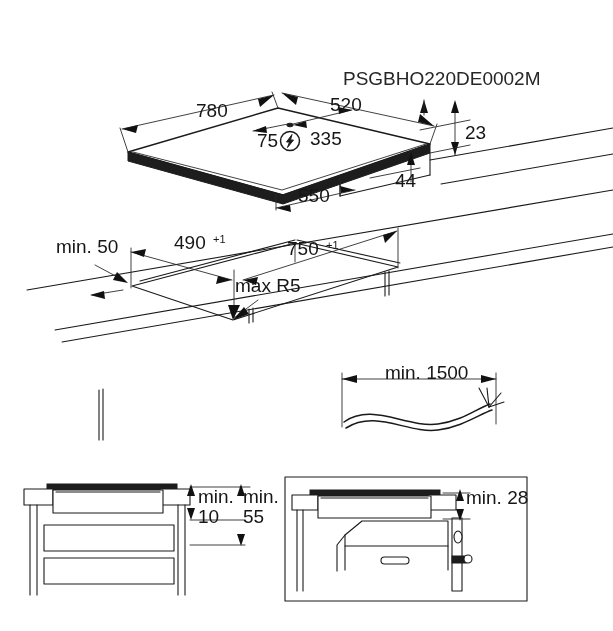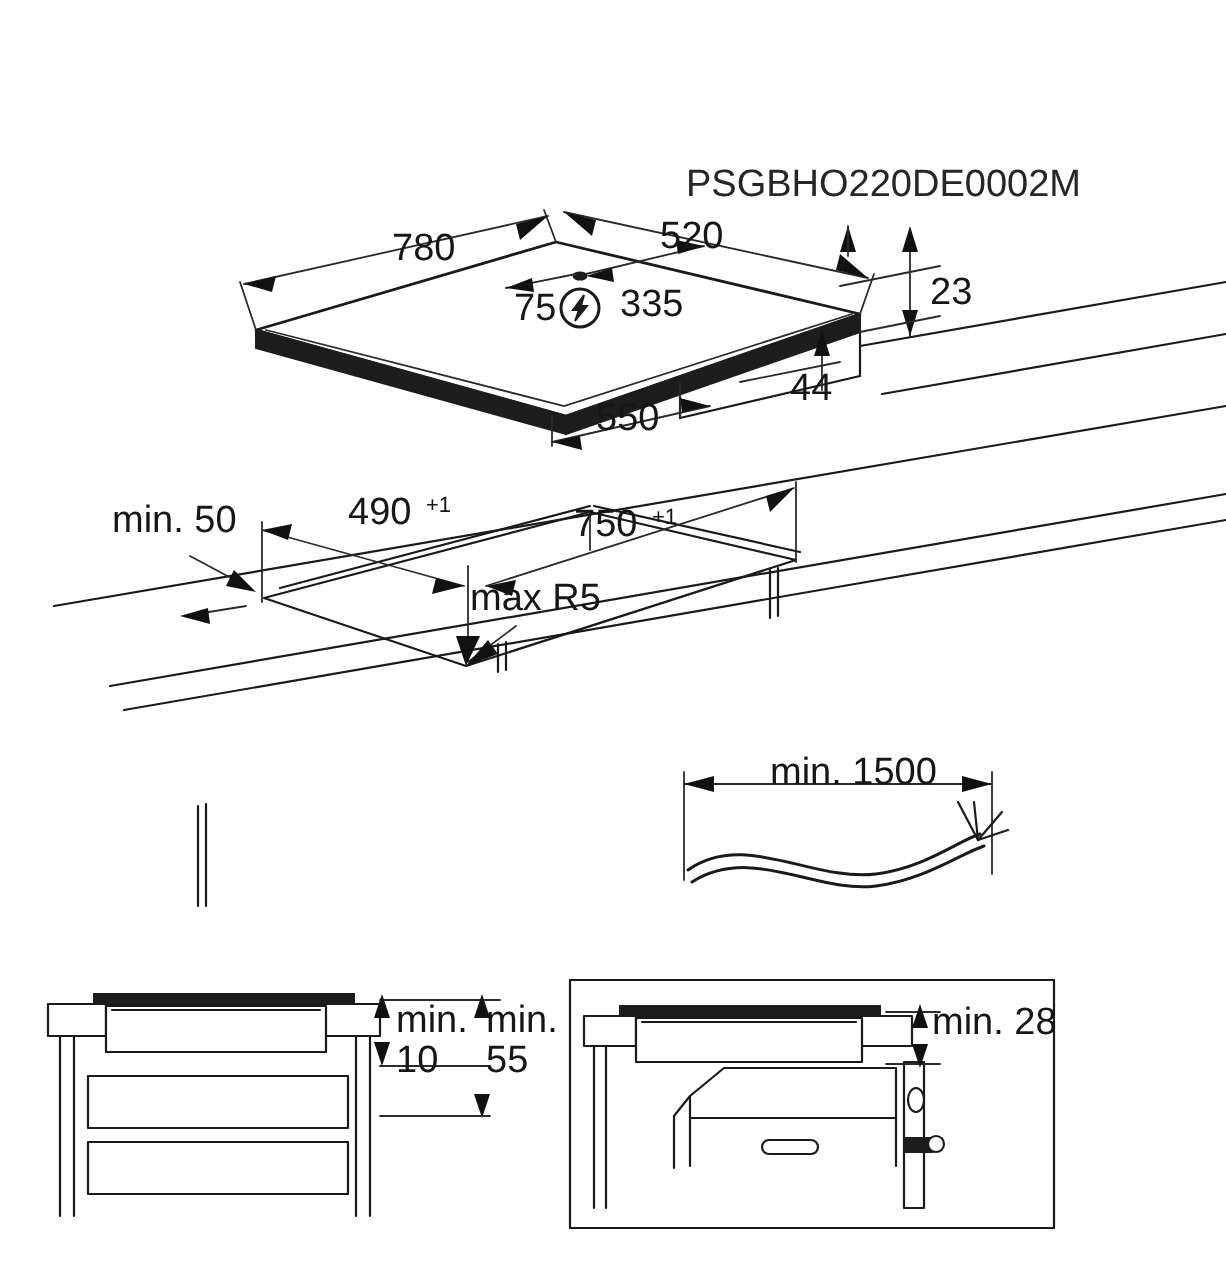--- a/index.html
+++ b/index.html
@@ -11,21 +11,20 @@
     width: 613px;
     height: 631px;
     font-family: "Liberation Sans", sans-serif;
     overflow: hidden;
   }
   #sheet {
     position: relative;
     width: 613px;
     height: 560px;
     background: #ffffff;
-    margin-top: 13px;
   }
   svg.drawing {
     position: absolute;
     left: 0;
     top: 0;
     width: 613px;
     height: 631px;
   }
   .ln {
     stroke: #1a1a1a;

